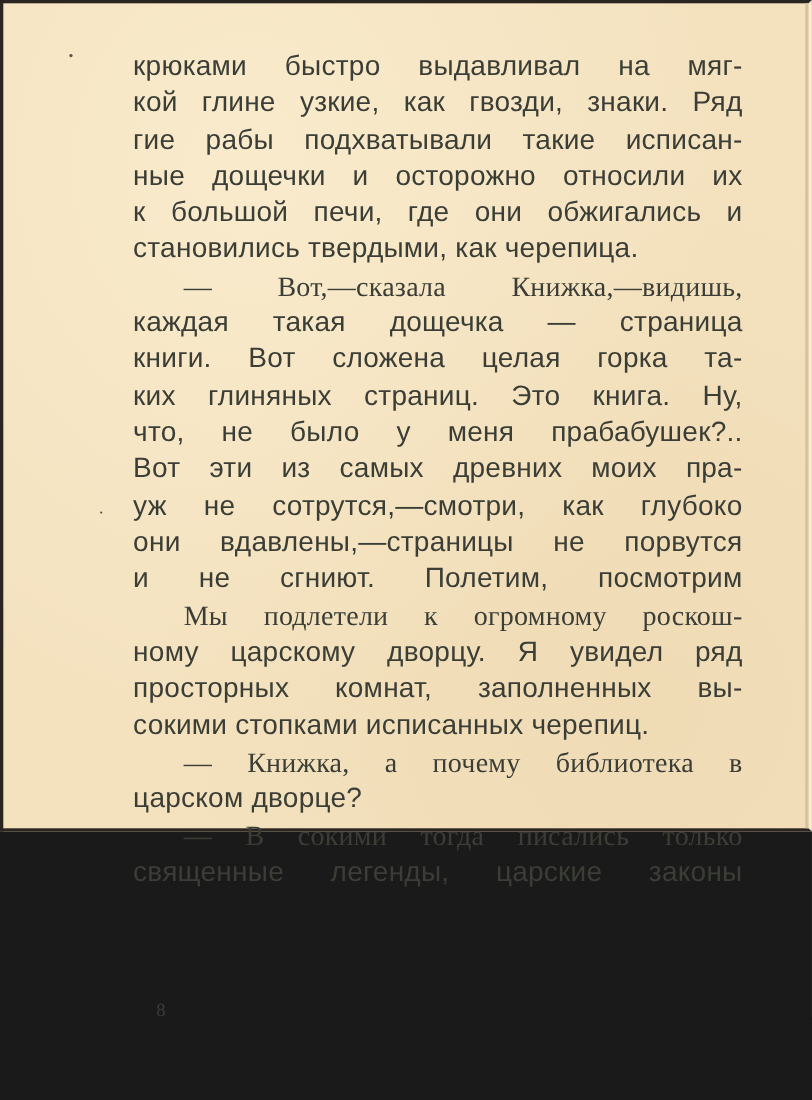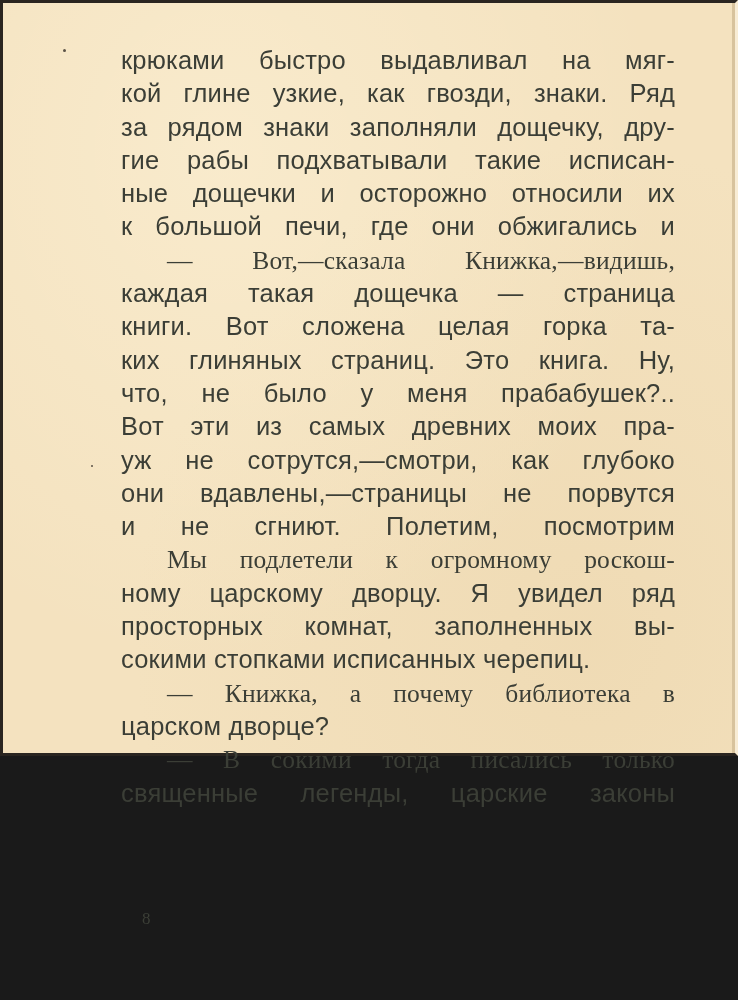--- a/index.html
+++ b/index.html
@@ -77,24 +77,24 @@
   </style>
 </head>
 <body>
 
 <div class="page">
   <div class="page-edge"></div>
 
   <div class="text-block">
     <span class="line">крюками быстро выдавливал на мяг-</span>
     <span class="line">кой глине узкие, как гвозди, знаки. Ряд</span>
-    <span class="line">за рядом знаки заполняли дощечку, дру-</span>
     <span class="line">гие рабы подхватывали такие исписан-</span>
     <span class="line">ные дощечки и осторожно относили их</span>
     <span class="line">к большой печи, где они обжигались и</span>
+    <span class="line last">становились твердыми, как черепица.</span>
     <span class="line indent">— Вот,—сказала Книжка,—видишь,</span>
     <span class="line">каждая такая дощечка — страница</span>
     <span class="line">книги. Вот сложена целая горка та-</span>
     <span class="line">ких глиняных страниц. Это книга. Ну,</span>
     <span class="line">что, не было у меня прабабушек?..</span>
     <span class="line">Вот эти из самых древних моих пра-</span>
     <span class="line">уж не сотрутся,—смотри, как глубоко</span>
     <span class="line">они вдавлены,—страницы не порвутся</span>
     <span class="line">и не сгниют. Полетим, посмотрим</span>
     <span class="line indent">Мы подлетели к огромному роскош-</span>

